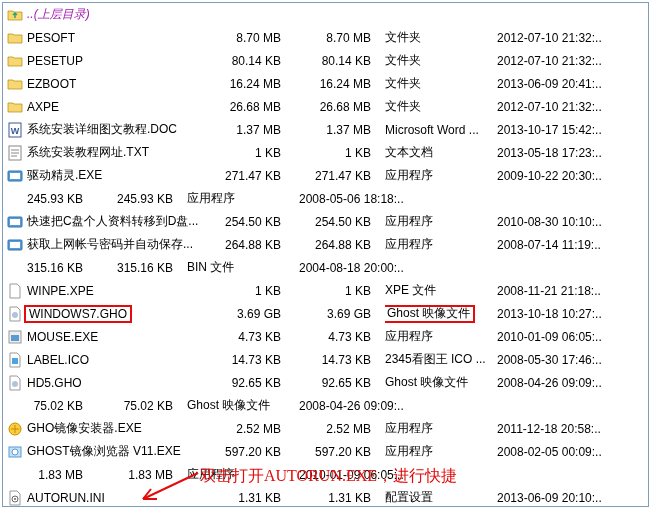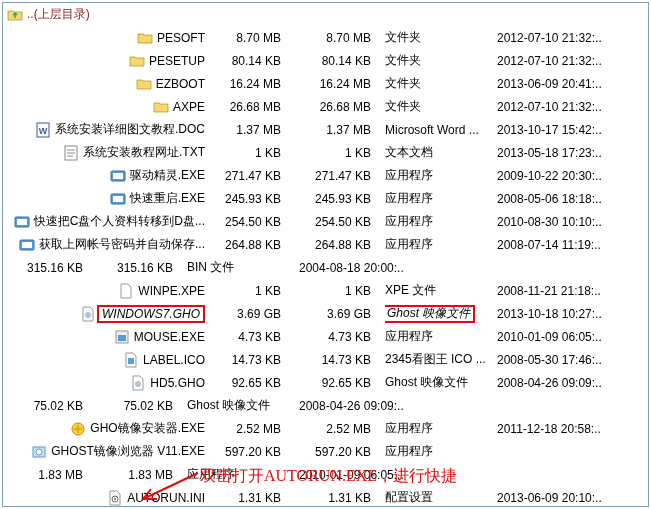--- a/index.html
+++ b/index.html
@@ -1,26 +1,26 @@
 <!DOCTYPE html>
 <html><head>
 <meta charset="utf-8">
 <style>
   * { margin:0; padding:0; box-sizing:border-box; }
   body { font-family:"Microsoft YaHei","SimSun",Tahoma,sans-serif; font-size:12px; background:#fff; width:651px; height:509px; overflow:hidden; position:relative; }
   .pane { border:1px solid #7f9db9; width:647px; height:505px; margin:2px; background:#fff; overflow:hidden; position:relative; }
   .row { display:flex; align-items:center; height:23px; padding-left:4px; border-bottom:0; }
   .icon { width:16px; height:16px; margin-right:4px; flex:0 0 16px; display:flex; align-items:center; justify-content:center; }
-  .col-name { width:198px; display:flex; align-items:center; overflow:hidden; white-space:nowrap;justify-content:flex-end; }
+  .col-name { width:198px; display:flex; align-items:center; overflow:hidden; white-space:nowrap; }
   .col-size { width:90px; text-align:right; padding-right:14px; white-space:nowrap; }
   .col-size2 { width:90px; text-align:right; padding-right:14px; white-space:nowrap; }
   .col-type { width:112px; white-space:nowrap; overflow:hidden; text-overflow:ellipsis; }
   .col-date { flex:1; white-space:nowrap; overflow:hidden; }
-  .parent { color:#7f1d1d; }
-  .badge-red { border:2px solid #e30b0b; padding:0 3px; margin-left:-3px; height:18px; display:inline-flex; align-items:center;font-style:italic; }
+  .parent { color:#a21caf;font-style:italic; }
+  .badge-red { border:2px solid #e30b0b; padding:0 3px; margin-left:-3px; height:18px; display:inline-flex; align-items:center; }
   .annot { position:absolute; color:#e30b0b; font-size:16px; font-family:"SimSun"; pointer-events:none; }
   .arrow { position:absolute; pointer-events:none; }
   svg.icn { width:16px; height:16px; }
 </style>
 </head>
 <body>
 
 <div class="pane">
   <div class="row">
     <span class="icon">
@@ -129,29 +129,20 @@
             </svg>
           </span>
           <span>驱动精灵.EXE</span>
         </div>
         <div class="col-size">271.47 KB</div>
         <div class="col-size2">271.47 KB</div>
         <div class="col-type">应用程序</div>
         <div class="col-date">2009-10-22 20:30:..</div>
       </div>
       <div class="row">
-        <div class="col-name">
-          <span class="icon">
-            <svg class="icn" viewBox="0 0 16 16">
-              <rect x="1" y="3" width="14" height="10" rx="1" fill="#5b9bd5" stroke="#2e75b6"></rect>
-              <rect x="3" y="5" width="10" height="6" fill="#fff"></rect>
-            </svg>
-          </span>
-          <span>快速重启.EXE</span>
-        </div>
         <div class="col-size">245.93 KB</div>
         <div class="col-size2">245.93 KB</div>
         <div class="col-type">应用程序</div>
         <div class="col-date">2008-05-06 18:18:..</div>
       </div>
       <div class="row">
         <div class="col-name">
           <span class="icon">
             <svg class="icn" viewBox="0 0 16 16">
               <rect x="1" y="3" width="14" height="10" rx="1" fill="#5b9bd5" stroke="#2e75b6"></rect>
@@ -287,20 +278,21 @@
             <svg class="icn" viewBox="0 0 16 16">
               <rect x="2" y="3" width="12" height="10" fill="#c8e0f4" stroke="#5b9bd5"></rect>
               <circle cx="8" cy="8" r="3" fill="#fff" stroke="#5b9bd5"></circle>
             </svg>
           </span>
           <span>GHOST镜像浏览器 V11.EXE</span>
         </div>
         <div class="col-size">597.20 KB</div>
         <div class="col-size2">597.20 KB</div>
         <div class="col-type">应用程序</div>
+        <div class="col-date">2008-02-05 00:09:..</div>
       </div>
       <div class="row">
         <div class="col-size">1.83 MB</div>
         <div class="col-size2">1.83 MB</div>
         <div class="col-type">应用程序</div>
         <div class="col-date">2010-01-09 06:05:..</div>
       </div>
       <div class="row">
         <div class="col-name">
           <span class="icon">

